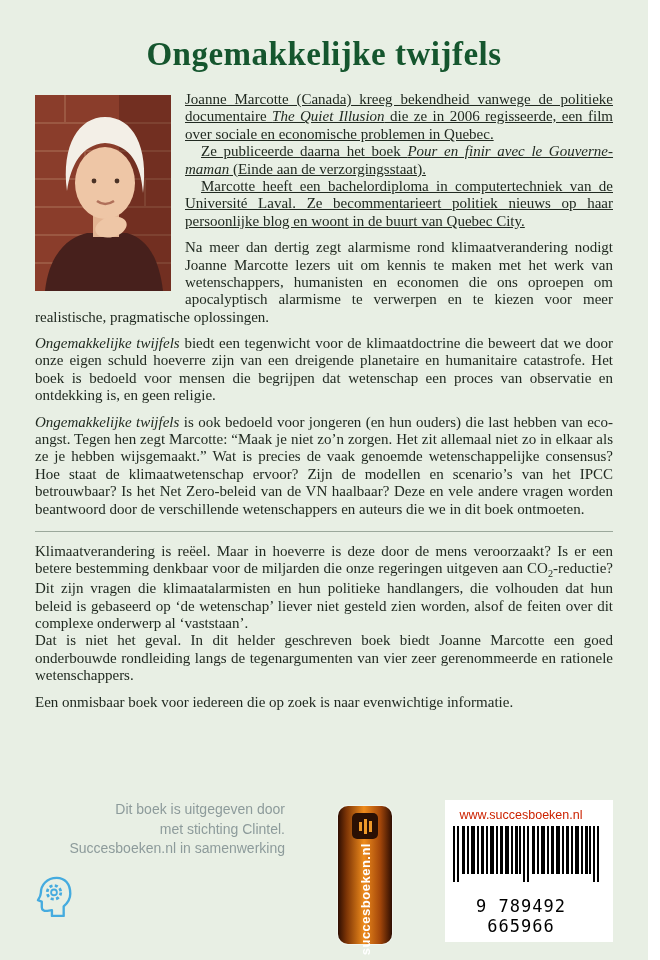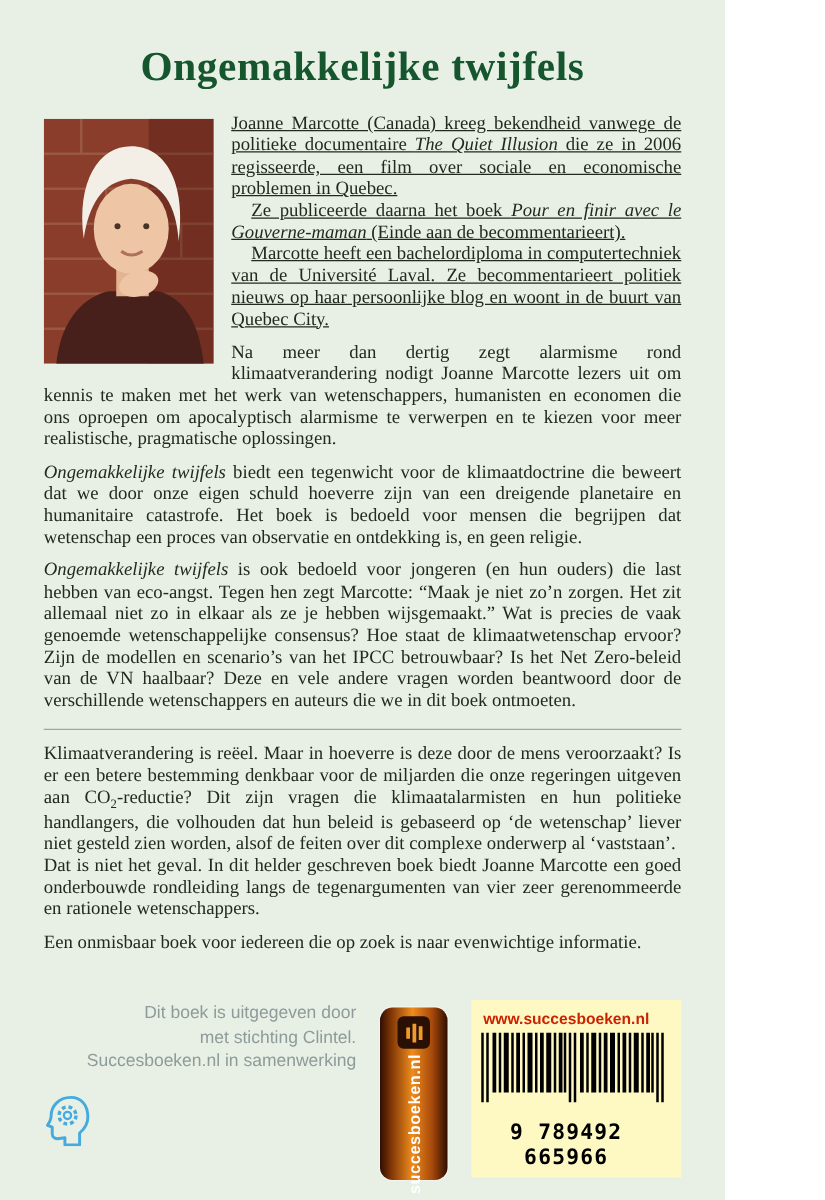--- a/index.html
+++ b/index.html
@@ -1,18 +1,18 @@
 <!DOCTYPE html>
 <html><head>
 <meta charset="utf-8">
 <style>
   html, body { margin: 0; padding: 0; background: #ffffff; }
   .page {
     position: relative;
-    width: 580px; height: 960px;
+    width: 648px; height: 960px;
     background: #e8efe4;
     font-family: "Liberation Serif", serif;
     color: #212a21;
     overflow: hidden;
     box-sizing: border-box;
   }
   .title {
     margin: 0; padding-top: 36px;
     text-align: center;
     font-size: 33px; font-weight: bold;
@@ -70,24 +70,23 @@
   }
   .spine-icon i { display: block; width: 3px; background: #ef9a2a; }
   .spine-text {
     flex: 1; margin: 4px 0 6px 0;
     writing-mode: vertical-rl; transform: rotate(180deg);
     color: #ffffff; font-family: "Liberation Sans", sans-serif;
     font-size: 13px; font-weight: bold; letter-spacing: 0.5px;
     display: flex; align-items: center;
   }
   .barcode-box {
-    width: 168px; background: #fef9c3;
+    width: 168px; background: #ffffff;
     padding: 8px 22px 6px 6px; text-align: center;
     box-sizing: border-box;
-    font-weight: bold;
   }
   .barcode-url {
     color: #cc2200; font-family: "Liberation Sans", sans-serif;
     font-size: 12.5px; margin-bottom: 4px; white-space: nowrap;
   }
   .barcode-bars { display: block; margin: 0 auto; }
   .barcode-number {
     font-family: "DejaVu Sans Mono", monospace;
     font-size: 17px; letter-spacing: 1px; color: #000; margin-top: 14px;
   }
@@ -122,21 +121,21 @@
         <ellipse cx="70" cy="88" rx="30" ry="36" fill="#eec6a6"></ellipse>
         <path d="M32 96 C26 50 44 22 70 22 C98 22 114 52 108 98 C106 70 96 50 70 48 C46 50 36 70 32 96 Z" fill="#f3efe7"></path>
         <circle cx="59" cy="86" r="2.4" fill="#4a3226"></circle>
         <circle cx="82" cy="86" r="2.4" fill="#4a3226"></circle>
         <path d="M62 106 Q70 112 79 106" stroke="#b0705a" stroke-width="2.5" fill="none"></path>
         <ellipse cx="76" cy="132" rx="16" ry="10" fill="#eec6a6" transform="rotate(-15 76 132)"></ellipse>
       </svg>
     </div>
 
     <p class="bio"><span>Joanne Marcotte (Canada) kreeg bekendheid vanwege de politieke documentaire </span><span style="font-style: italic;">The Quiet Illusion</span><span> die ze in 2006 regisseerde, een film over sociale en economische problemen in Quebec.</span></p>
-    <p class="bio indent"><span>Ze publiceerde daarna het boek </span><span style="font-style: italic;">Pour en finir avec le Gouverne-maman</span><span> (Einde aan de becommentarieert).</span></p>
+    <p class="bio indent"><span>Ze publiceerde daarna het boek </span><span style="font-style: italic;">Pour en finir avec le Gouverne-maman</span><span> (Einde aan de verzorgingsstaat).</span></p>
     <p class="bio indent"><span>Marcotte heeft een bachelordiploma in computertechniek van de Université Laval. Ze becommentarieert politiek nieuws op haar persoonlijke blog en woont in de buurt van Quebec City.</span></p>
 
     <p class="para"><span>Na meer dan dertig zegt alarmisme rond klimaatverandering nodigt Joanne Marcotte lezers uit om kennis te maken met het werk van wetenschappers, humanisten en economen die ons oproepen om apocalyptisch alarmisme te verwerpen en te kiezen voor meer realistische, pragmatische oplossingen.</span></p>
     <p class="para"><span style="font-style: italic;">Ongemakkelijke twijfels</span><span> biedt een tegenwicht voor de klimaatdoctrine die beweert dat we door onze eigen schuld hoeverre zijn van een dreigende planetaire en humanitaire catastrofe. Het boek is bedoeld voor mensen die begrijpen dat wetenschap een proces van observatie en ontdekking is, en geen religie.</span></p>
     <p class="para"><span style="font-style: italic;">Ongemakkelijke twijfels</span><span> is ook bedoeld voor jongeren (en hun ouders) die last hebben van eco-angst. Tegen hen zegt Marcotte: “Maak je niet zo’n zorgen. Het zit allemaal niet zo in elkaar als ze je hebben wijsgemaakt.” Wat is precies de vaak genoemde wetenschappelijke consensus? Hoe staat de klimaatwetenschap ervoor? Zijn de modellen en scenario’s van het IPCC betrouwbaar? Is het Net Zero-beleid van de VN haalbaar? Deze en vele andere vragen worden beantwoord door de verschillende wetenschappers en auteurs die we in dit boek ontmoeten.</span></p>
 
     <hr class="divider">
 
     <p class="para no-gap"><span>Klimaatverandering is reëel. Maar in hoeverre is deze door de mens veroorzaakt? Is er een betere bestemming denkbaar voor de miljarden die onze regeringen uitgeven aan CO</span><sub>2</sub><span>-reductie? Dit zijn vragen die klimaatalarmisten en hun politieke handlangers, die volhouden dat hun beleid is gebaseerd op ‘de wetenschap’ liever niet gesteld zien worden, alsof de feiten over dit complexe onderwerp al ‘vaststaan’.</span></p>
     <p class="para no-gap"><span>Dat is niet het geval. In dit helder geschreven boek biedt Joanne Marcotte een goed onderbouwde rondleiding langs de tegenargumenten van vier zeer gerenommeerde en rationele wetenschappers.</span></p>

